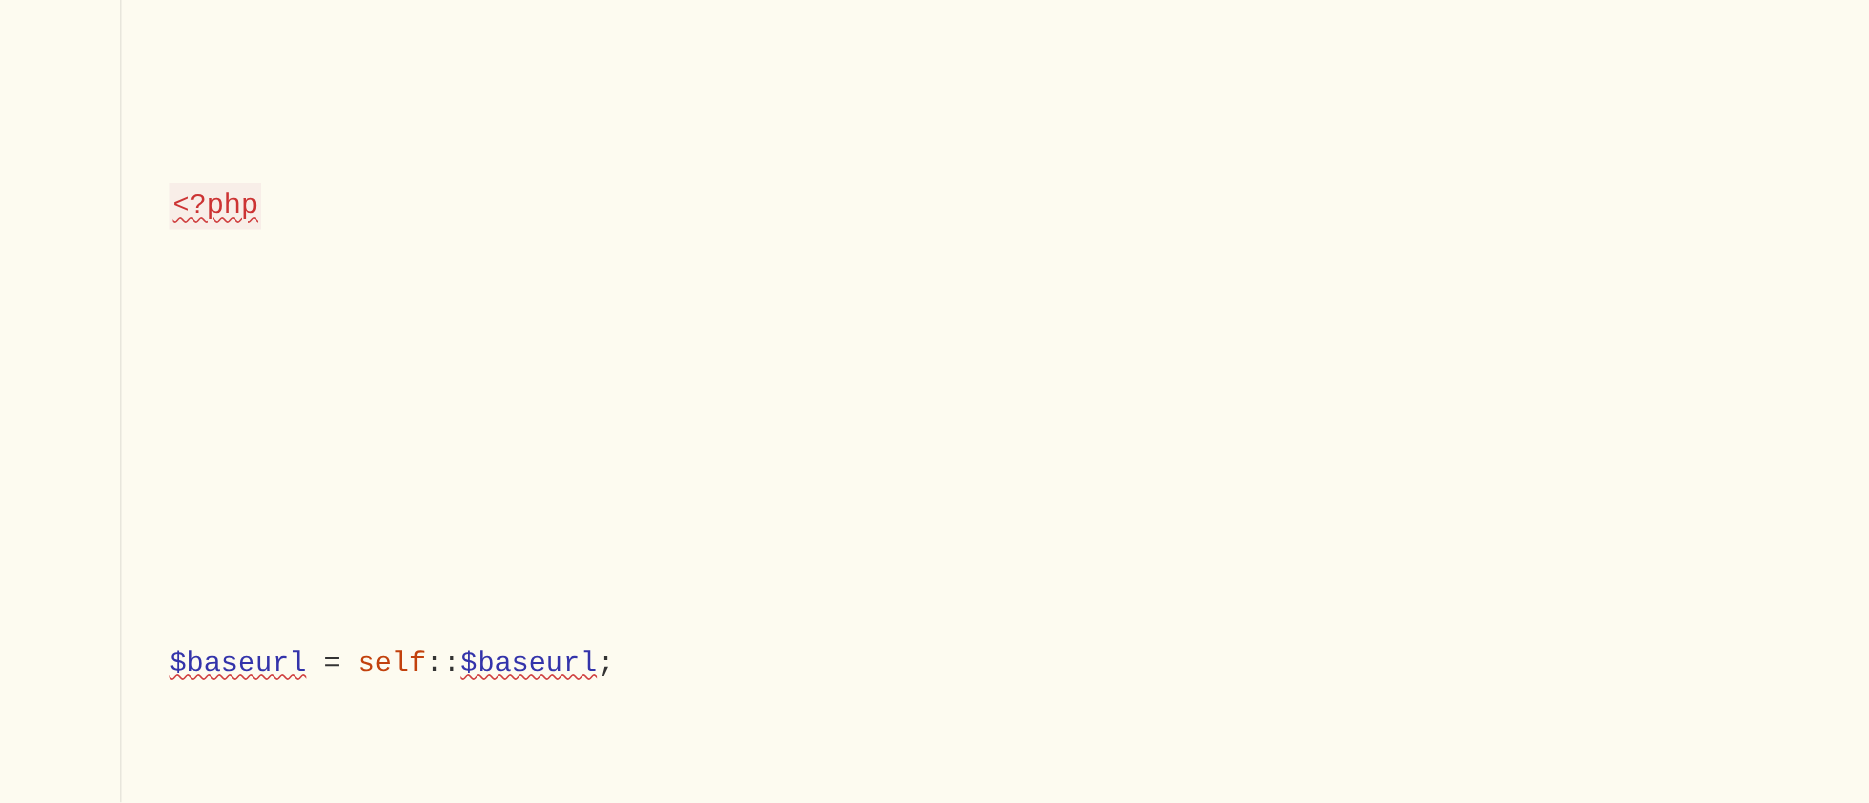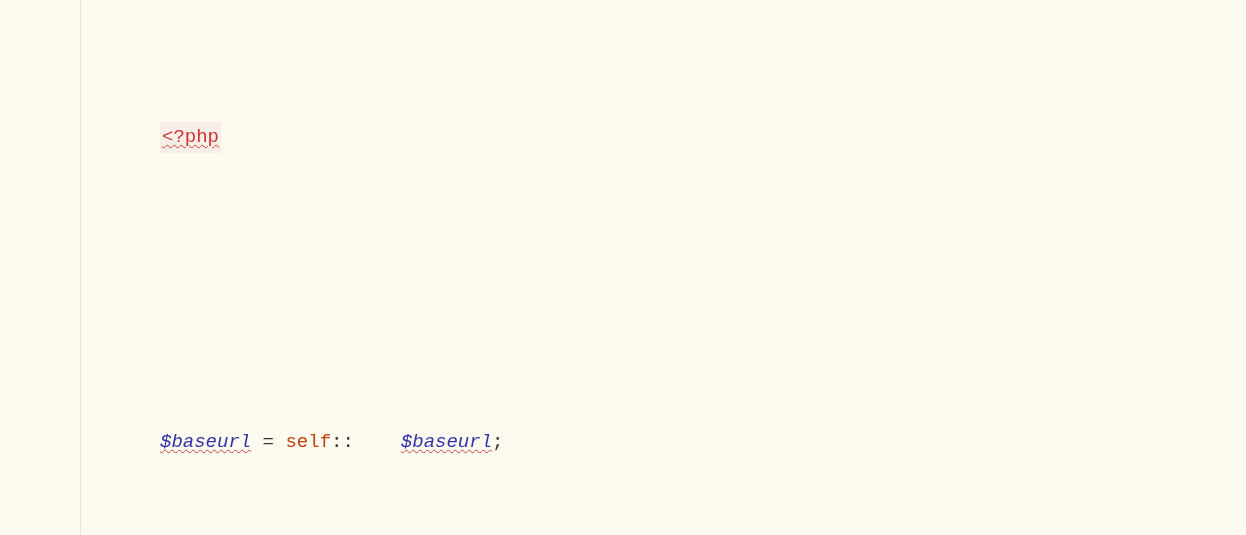--- a/index.html
+++ b/index.html
@@ -30,30 +30,29 @@
     white-space: pre;
     overflow: hidden;
     position: relative;
   }
   .line {
     height: 30.5px;
     display: flex;
     align-items: center;
   }
   .php-open     { color: #cc3333; background: #f8eee8; padding: 0 2px; }
-  .var          { color: #3333aa; font-style: italic; }
+  .var          { color: #3333aa; }
   .op           { color: #333; }
   .plain        { color: #c2410c; }
 
   
   .wavy {
     text-decoration: underline wavy #d04040;
     text-decoration-thickness: 1px;
     text-underline-offset: 2px;
-    margin-left: 47px;
   }
 </style>
 </head>
 <body>
 
 <div class="editor">
   <div class="gutter"></div>
   <div class="code-area">
 
     

